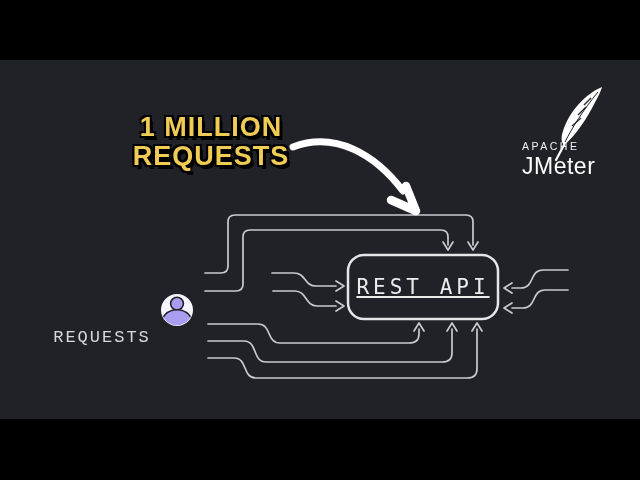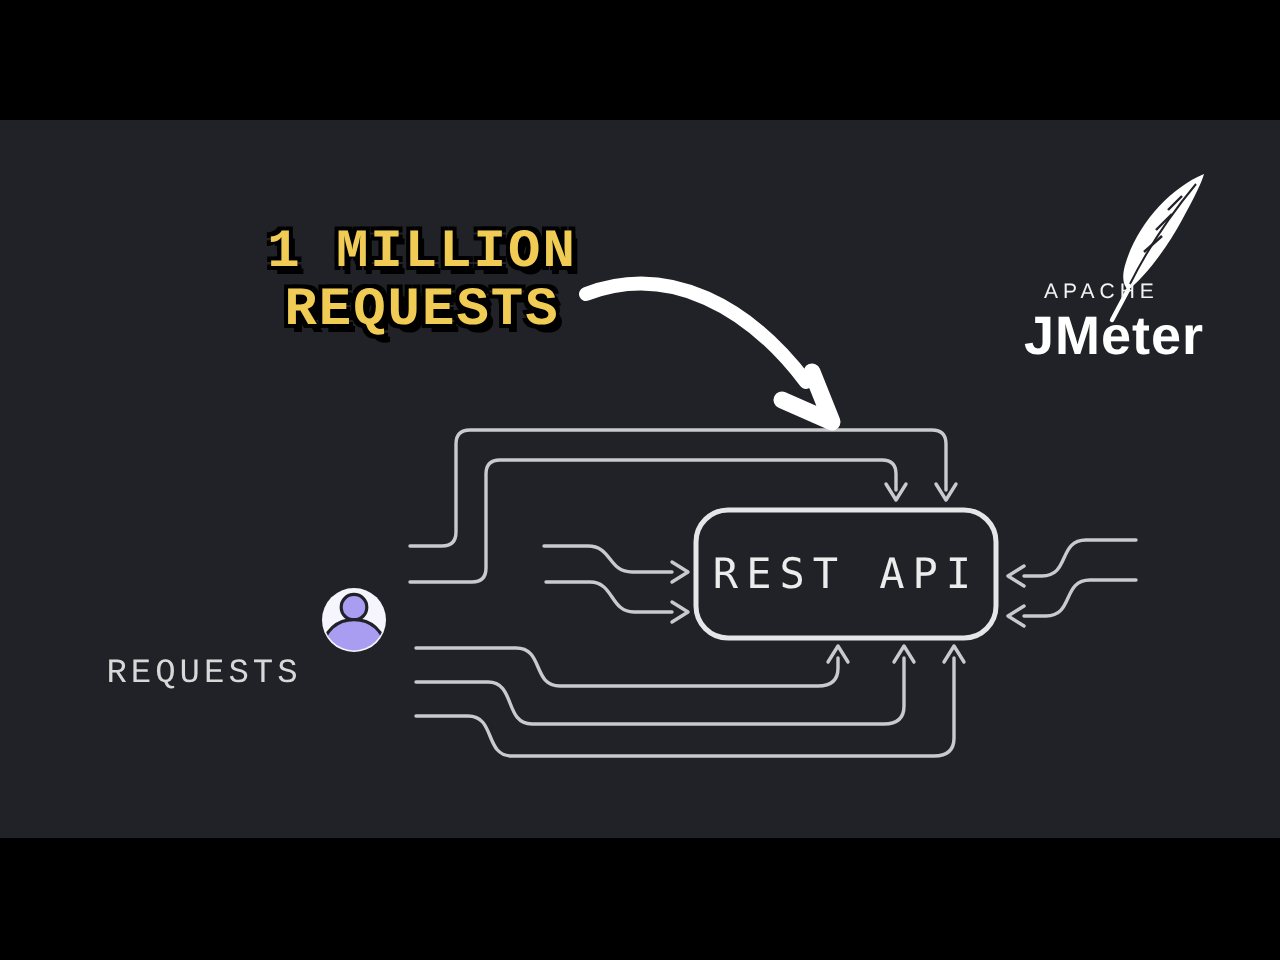--- a/index.html
+++ b/index.html
@@ -6,34 +6,34 @@
   .frame{position:relative;width:640px;height:480px;background:#000;overflow:hidden;
          font-family:"Liberation Sans",sans-serif;}
   .bar{position:absolute;left:0;width:640px;background:#000;}
   .bar.top{top:0;height:60px;}
   .bar.bottom{top:419px;height:61px;}
   .stage{position:absolute;left:0;top:60px;width:640px;height:359px;background:#212227;}
   .stage svg{position:absolute;left:0;top:0;}
 
   .title{position:absolute;left:116px;top:53px;width:190px;text-align:center;
          color:#f0cc55;font-weight:bold;font-size:27px;line-height:29px;letter-spacing:1px;
-         text-shadow:-2px -2px 0 #000,2px -2px 0 #000,-2px 2px 0 #000,2px 2px 0 #000,3px 4px 0 #000;font-family:Liberation Mono, monospace;}
+         text-shadow:-2px -2px 0 #000,2px -2px 0 #000,-2px 2px 0 #000,2px 2px 0 #000,3px 4px 0 #000;}
 
   .src-count{position:absolute;left:44px;top:234px;width:120px;text-align:center;
              color:#d8d8d8;font-family:"Liberation Mono",monospace;font-size:24px;font-weight:bold;}
   .src-label{position:absolute;left:44px;top:268px;width:116px;text-align:center;
              color:#d8d8d8;font-family:"Liberation Mono",monospace;font-size:17px;letter-spacing:2px;}
 
   .api-label{position:absolute;left:348px;top:195px;width:150px;height:64px;
              display:flex;align-items:center;justify-content:center;
-             color:#ececec;font-family:"DejaVu Sans Mono",monospace;font-size:21px;letter-spacing:4px;}
+             color:#ececec;font-family:"DejaVu Sans Mono",monospace;font-size:21px;letter-spacing:4px;text-decoration:underline;}
 
   .logo{position:absolute;left:512px;top:80px;width:110px;color:#fff;}
   .logo .apache{margin-left:10px;font-size:10.5px;letter-spacing:2.5px;font-weight:normal;color:#f2f2f2;}
-  .logo .jmeter{font-size:27px;font-weight:bold;letter-spacing:0.5px;margin-top:1px;}
+  .logo .jmeter{font-size:23px;font-weight:normal;letter-spacing:0.5px;margin-top:1px;margin-left:10px;}
 </style>
 </head>
 <body>
 
 <div class="frame">
   <div class="bar top"></div>
 
   <div class="stage">
     <svg width="640" height="359" viewBox="0 0 640 359">
       <defs>

